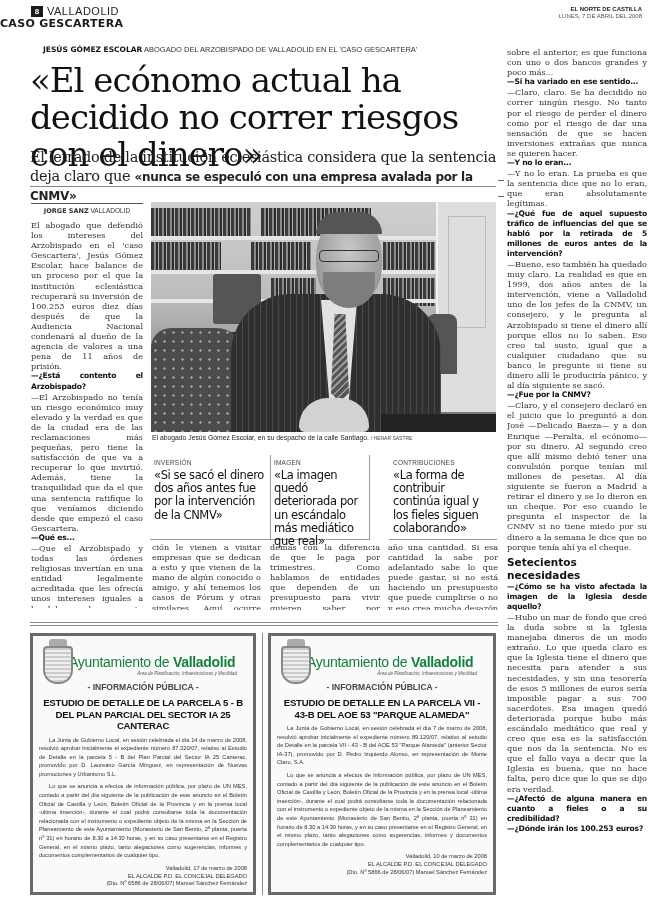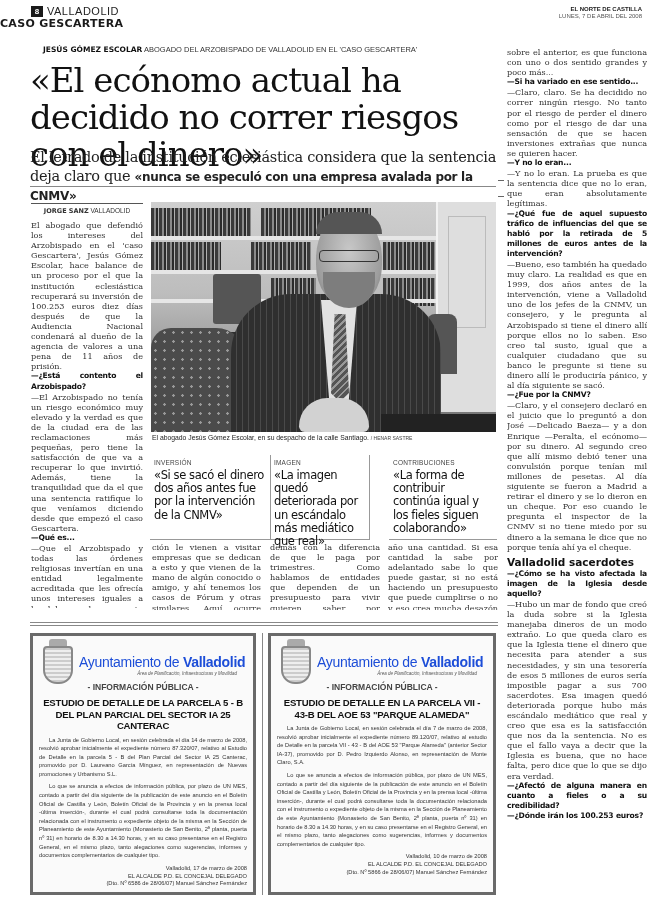--- a/index.html
+++ b/index.html
@@ -77,21 +77,21 @@
   .double-rule-top { left: 30px; top: 622px; width: 468px; height: 4px; border-top: 1px solid #888; border-bottom: 1px solid #888; }
 
   
   .ad { top: 633px; height: 262px; border: 3px solid #6a6a6a; background: #fafafa; padding: 6px 6px; overflow: hidden; }
   .ad-1 { left: 30px; width: 226px; }
   .ad-2 { left: 268px; width: 228px; }
   .ad-sep { left: 262px; top: 633px; width: 1px; height: 262px; background: #888; }
   .crest { position: absolute; left: 10px; top: 10px; width: 30px; height: 38px; border: 2px solid #888; border-radius: 4px 4px 14px 14px;
     background: repeating-linear-gradient(0deg, #ccc 0 2px, #eee 2px 4px); }
   .crest::before { content: ""; position: absolute; left: 4px; top: -9px; width: 18px; height: 7px; background: #aaa; border-radius: 3px 3px 0 0; }
-  .ad-org { margin-left: 40px; margin-top: 12px; font: 14px "Liberation Sans", sans-serif; color: #1d4ed8; white-space: nowrap; letter-spacing: -0.3px; }
+  .ad-org { margin-left: 30px; margin-top: 12px; font: 14px "Liberation Sans", sans-serif; color: #15803d; white-space: nowrap; letter-spacing: -0.3px; }
   .ad-org b { font-weight: bold; }
   .ad-dept { text-align: right; font: italic 4.5px "Liberation Sans", sans-serif; color: #555; margin-top: 1px; padding-right: 10px; }
   .ad-info { text-align: center; font: bold 8.5px "Liberation Sans", sans-serif; color: #444; margin-top: 6px; }
   .ad-title { text-align: center; font: bold 9.6px/11.5px "Liberation Sans", sans-serif; color: #111; margin-top: 5px; letter-spacing: -0.2px; }
   .ad-body { font: 5.7px/8.6px "Liberation Sans", sans-serif; color: #333; text-align: justify; margin-top: 4px; text-indent: 10px; }
   .ad-sign { text-align: right; font: 5.7px/7.8px "Liberation Sans", sans-serif; color: #333; margin-top: 5px; }
 
   .col5-rule { left: 498px; top: 180px; width: 6px; height: 1px; background: #666; }
   .col5-rule2 { left: 498px; top: 196px; width: 6px; height: 1px; background: #666; }
 </style>
@@ -180,30 +180,30 @@
   <p>demás con la diferencia de que le paga por trimestres. Como hablamos de entidades que dependen de un presupuesto para vivir quieren saber por adelantado cuánto van a tener ese año porque sus ingresos proceden casi siempre sólo de sus bienes. Entonces, la Fundación tiene un patrimonio y ese patrimonio va rentando cada</p>
 </div>
 <div class="abs col col4">
   <p>año una cantidad. Si esa cantidad la sabe por adelantado sabe lo que puede gastar, si no está haciendo un presupuesto que puede cumplirse o no y eso crea mucha desazón dentro de estas instituciones.</p>
 
 </div>
 
 <div class="abs col5-rule"></div>
 <div class="abs col5-rule2"></div>
 <div class="abs col col5">
-  <p>sobre el anterior, es que funciona con uno o dos sentido grandes y poco más...</p>
+  <p>sobre el anterior, es que funciona con uno o dos bancos grandes y poco más...</p>
   <p class="q">—Si ha variado en ese sentido...</p>
   <p>—Claro, claro. Se ha decidido no correr ningún riesgo. No tanto por el riesgo de perder el dinero como por el riesgo de dar una sensación de que se hacen inversiones extrañas que nunca se quieren hacer.</p>
   <p class="q">—Y no lo eran...</p>
   <p>—Y no lo eran. La prueba es que la sentencia dice que no lo eran, que eran absolutamente legítimas.</p>
   <p class="q">—¿Qué fue de aquel supuesto tráfico de influencias del que se habló por la retirada de 5 millones de euros antes de la intervención?</p>
   <p>—Bueno, eso también ha quedado muy claro. La realidad es que en 1999, dos años antes de la intervención, viene a Valladolid uno de los jefes de la CNMV, un consejero, y le pregunta al Arzobispado si tiene el dinero allí porque ellos no lo saben. Eso creo tal susto, igual que a cualquier ciudadano que su banco le pregunte si tiene su dinero allí le produciría pánico, y al día siguiente se sacó.</p>
   <p class="q">—¿Fue por la CNMV?</p>
   <p>—Claro, y el consejero declaró en el juicio que lo preguntó a don José —Delicado Baeza— y a don Enrique —Peralta, el ecónomo— por su dinero. Al segundo creo que allí mismo debió tener una convulsión porque tenían mil millones de pesetas. Al día siguiente se fueron a Madrid a retirar el dinero y se lo dieron en un cheque. Por eso cuando le pregunta el inspector de la CNMV si no tiene miedo por su dinero a la semana le dice que no porque tenía ahí ya el cheque.</p>
-  <p class="h">Valladolid sacerdotes</p>
+  <p class="h">Setecientos necesidades</p>
   <p class="q">—¿Cómo se ha visto afectada la imagen de la Iglesia desde aquello?</p>
   <p>—Hubo un mar de fondo que creó la duda sobre si la Iglesia manejaba dineros de un modo extraño. Lo que queda claro es que la Iglesia tiene el dinero que necesita para atender a sus necesidades, y sin una tesorería de esos 5 millones de euros sería imposible pagar a sus 700 sacerdotes. Esa imagen quedó deteriorada porque hubo más escándalo mediático que real y creo que esa es la satisfacción que nos da la sentencia. No es que el fallo vaya a decir que la Iglesia es buena, que no hace falta, pero dice que lo que se dijo era verdad.</p>
   <p class="q">—¿Afectó de alguna manera en cuanto a fieles o a su credibilidad?</p>
   <p class="q">—¿Dónde irán los 100.253 euros?</p>
 
 </div>
 
 <div class="abs double-rule-top"></div>
 
 <div class="abs ad ad-1">

